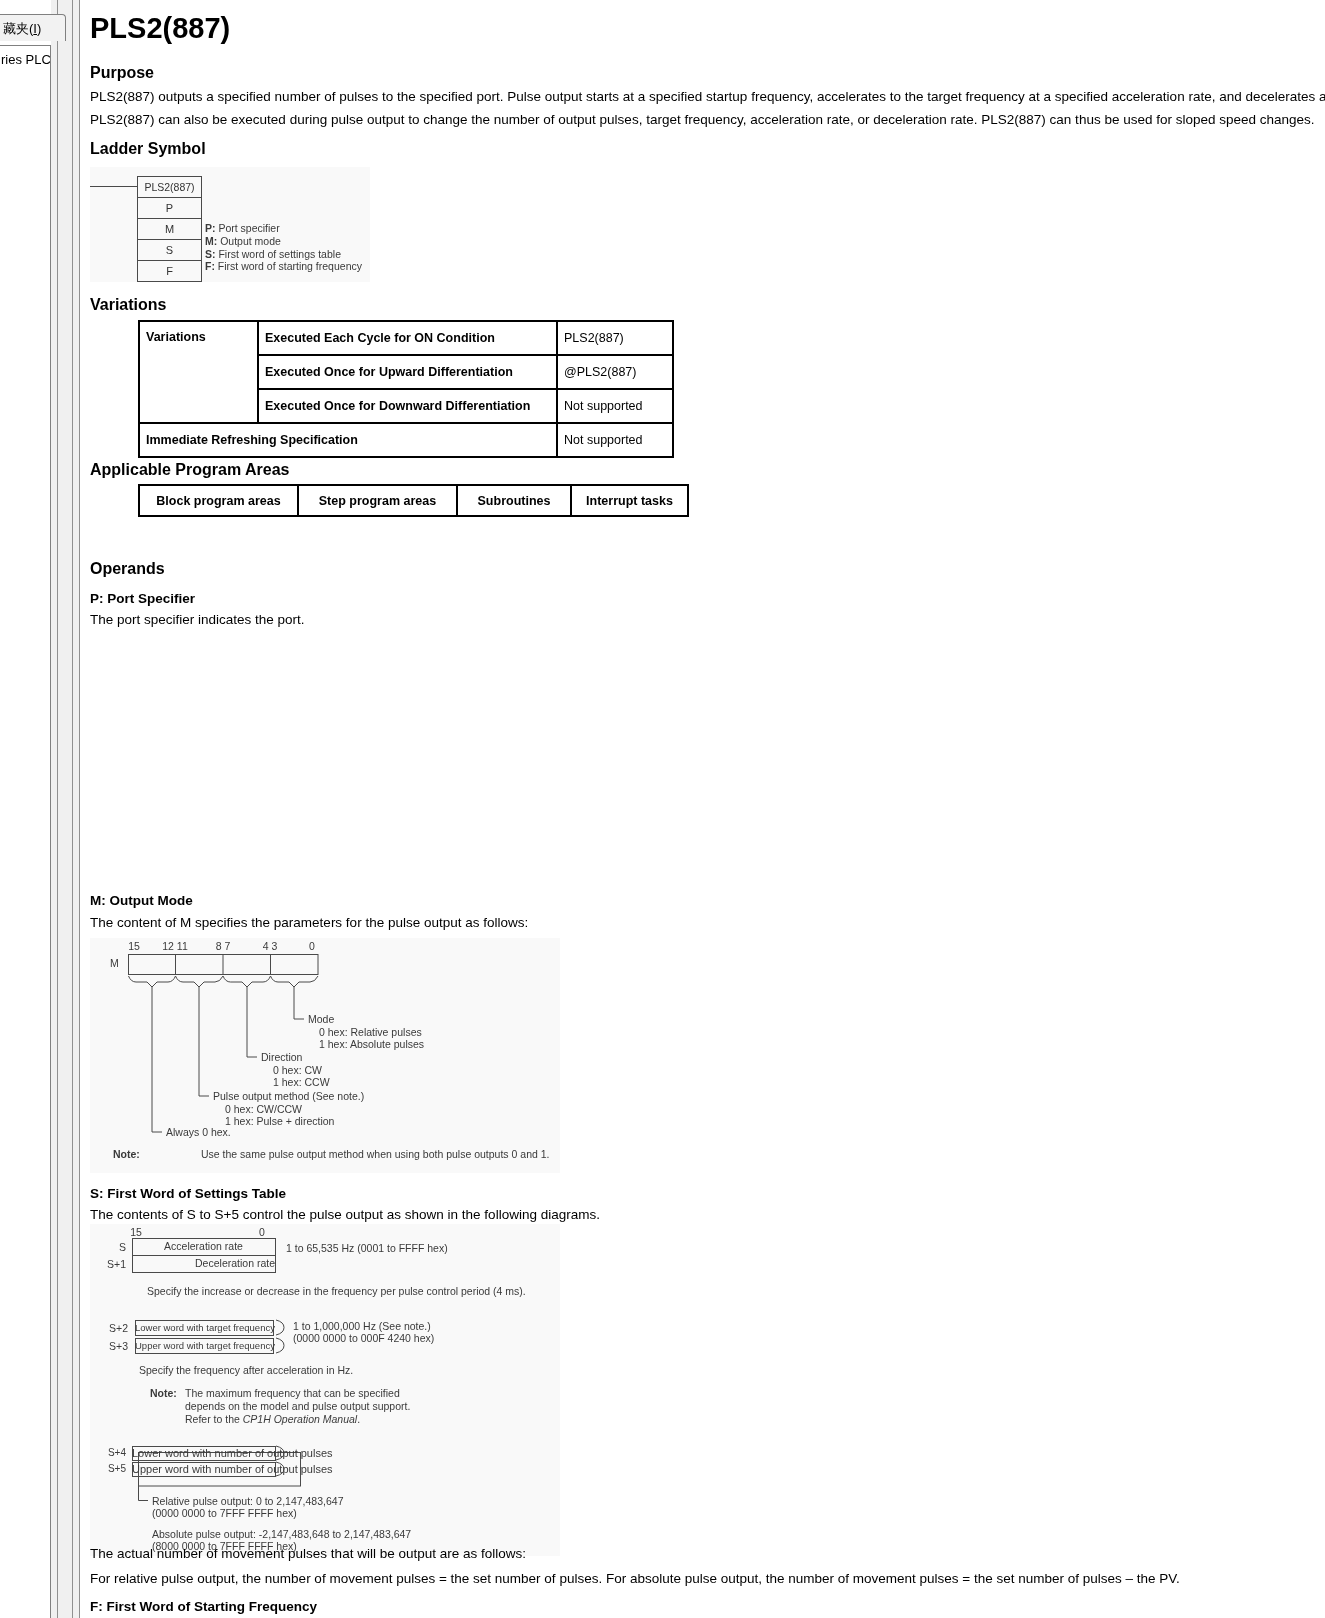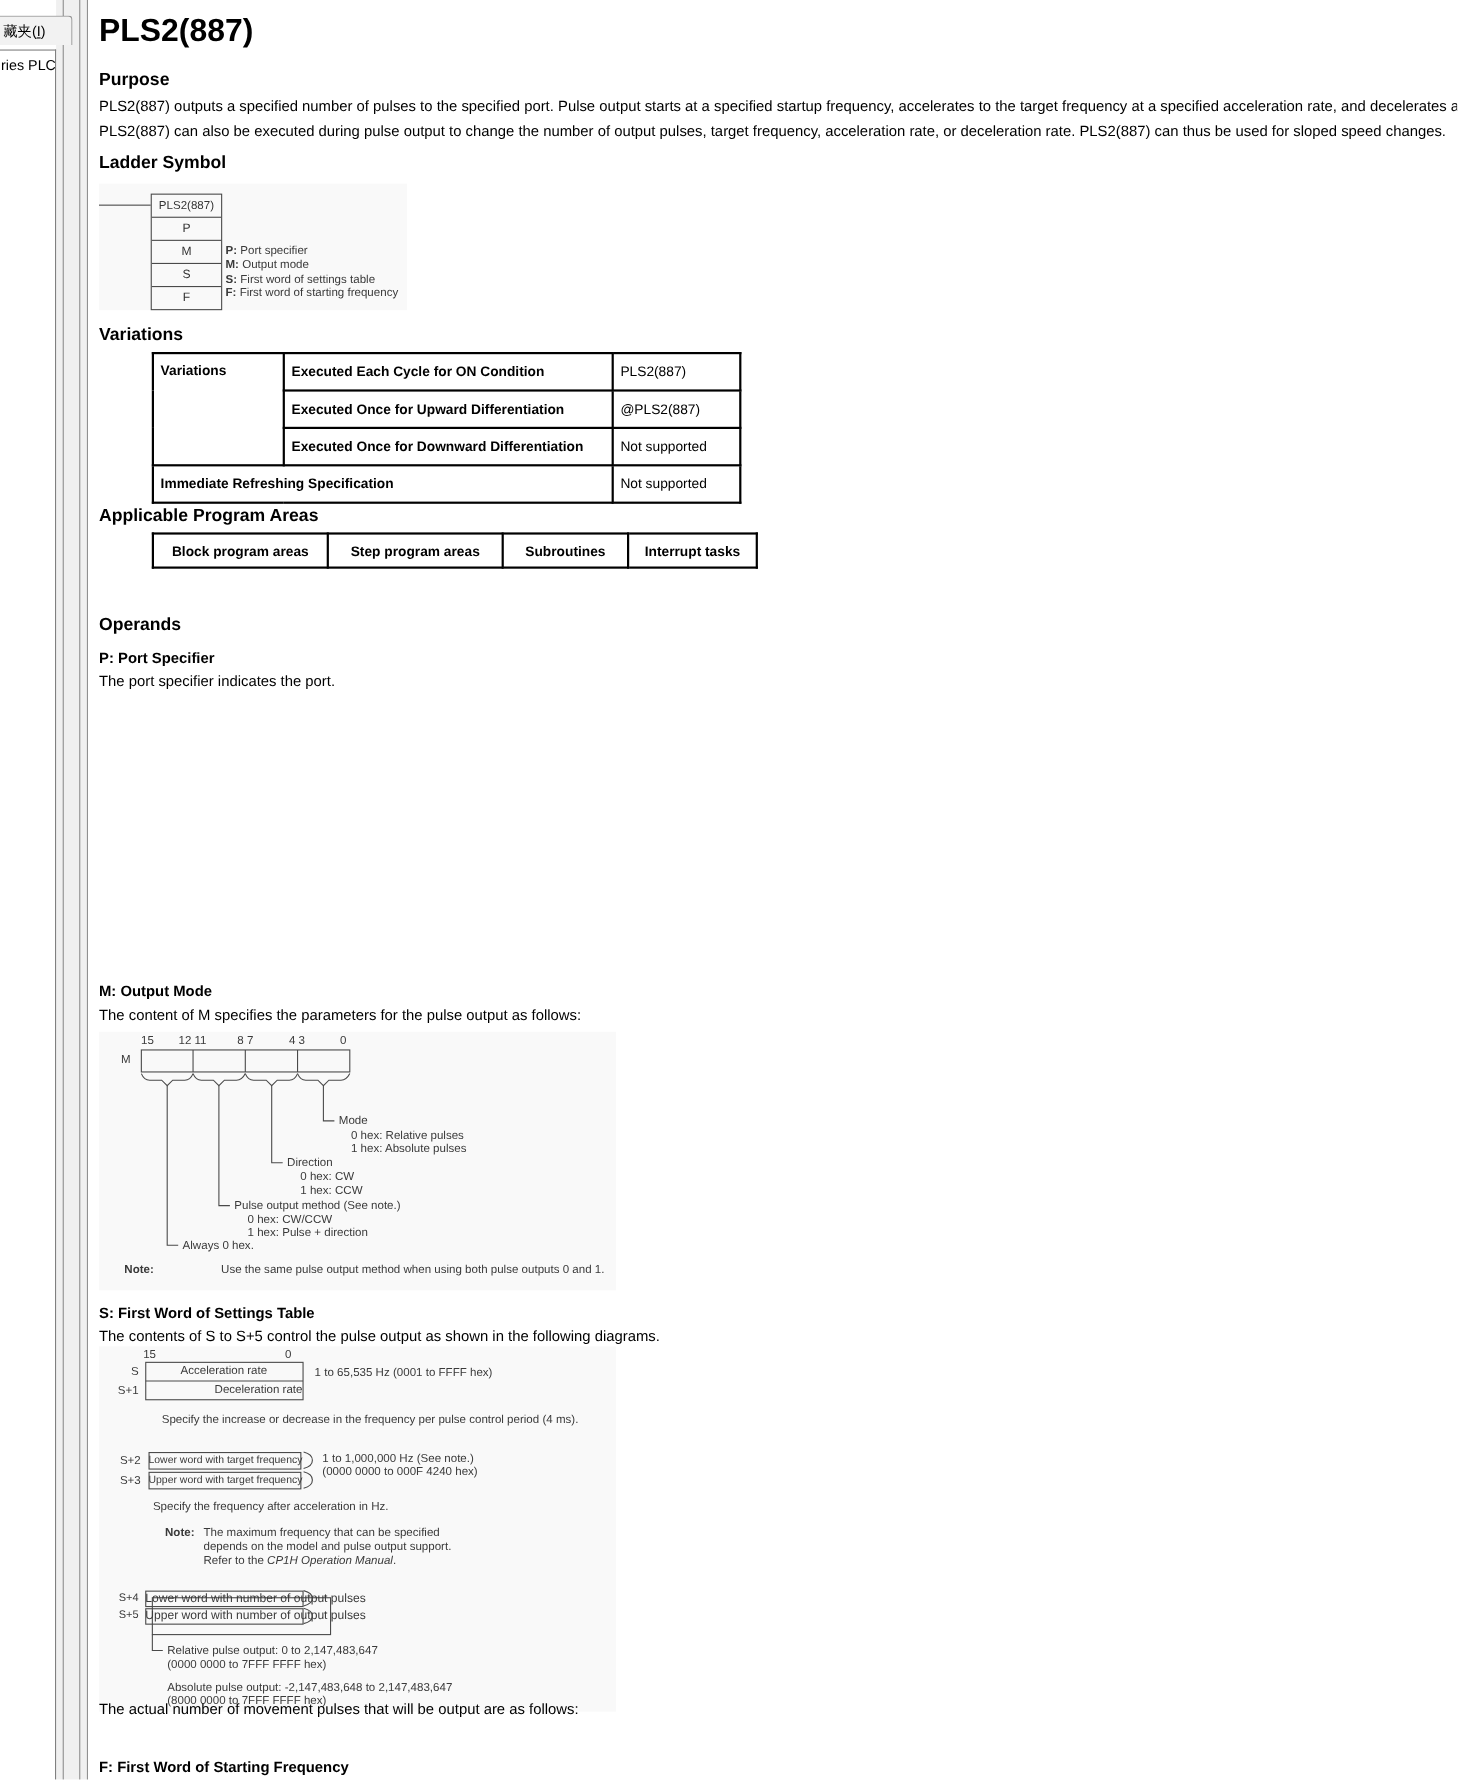--- a/index.html
+++ b/index.html
@@ -224,16 +224,17 @@
       <div class="abs dtxt rlab" style="left:0;top:239px;width:36px;font-size:10px;">S+5</div>
       <div class="abs dtxt-xs" style="left:42px;top:222px;width:143px;height:14px;line-height:14px;text-align:center;">Lower word with number of output pulses</div>
       <div class="abs dtxt-xs" style="left:42px;top:238px;width:143px;height:14px;line-height:14px;text-align:center;">Upper word with number of output pulses</div>
       <div class="abs dtxt" style="left:62px;top:271px;">Relative pulse output: 0 to 2,147,483,647</div>
       <div class="abs dtxt" style="left:62px;top:283px;">(0000 0000 to 7FFF FFFF hex)</div>
       <div class="abs dtxt" style="left:62px;top:304px;">Absolute pulse output: -2,147,483,648 to 2,147,483,647</div>
       <div class="abs dtxt" style="left:62px;top:316px;">(8000 0000 to 7FFF FFFF hex)</div>
     </div>
 
     <div class="abs body-text" style="left:10px;top:1546px;">The actual number of movement pulses that will be output are as follows:</div>
+    <div class="abs body-text" style="left:10px;top:1571px;">For relative pulse output, the number of movement pulses = the set number of pulses. For absolute pulse output, the number of movement pulses = the set number of pulses – the PV.</div>
 
     <div class="abs h-sub" style="left:10px;top:1599px;">F: First Word of Starting Frequency</div>
   </div>
 </div>
 
 </body></html>

